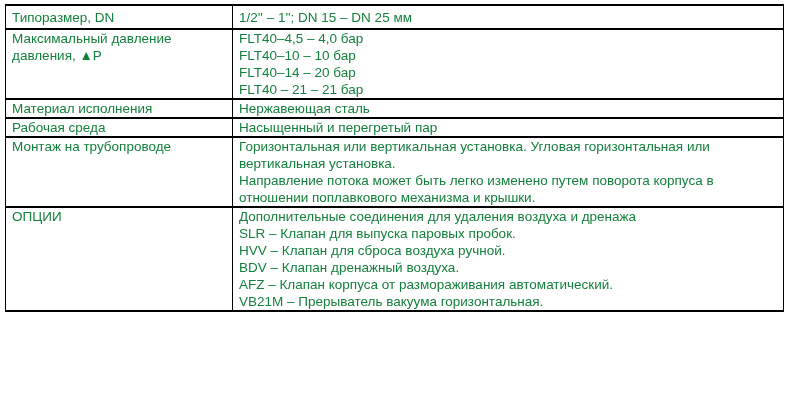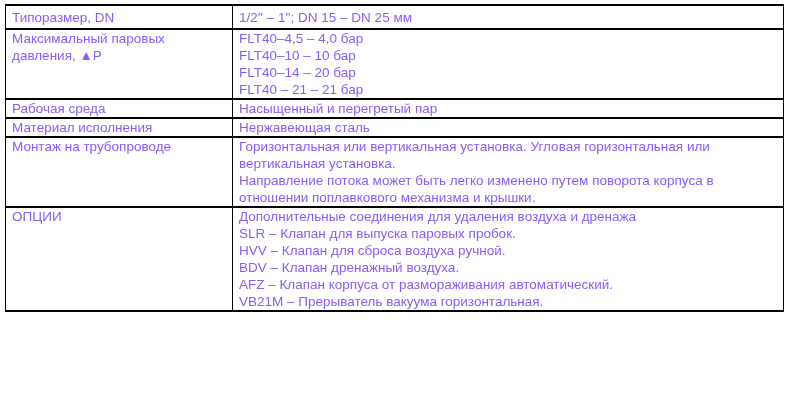--- a/index.html
+++ b/index.html
@@ -29,21 +29,21 @@
   col.col-label { width: 227px; }
   col.col-value { width: 551px; }
   td {
     border: 1px solid #000000;
     border-top-width: 2px;
     border-bottom-width: 2px;
     vertical-align: top;
     padding: 0 4px 0 6px;
     font-size: 13.5px;
     line-height: 17px;
-    color: #8b5cf6;
+    color: #15803d;
     overflow: hidden;
   }
   tr.tall td {
     padding-top: 2.5px;
     padding-bottom: 2.5px;
   }
   .value-line { white-space: normal; }
 </style>
 </head>
 <body>
@@ -55,38 +55,38 @@
       <col class="col-value">
     </colgroup>
     <tbody id="spec-table-body">
         <tr class="tall">
           <td>Типоразмер, DN</td>
           <td>
             <div class="value-line">1/2'' – 1''; DN 15 – DN 25 мм</div>
           </td>
         </tr>
         <tr>
-          <td>Максимальный паровых давления, ▲P</td>
+          <td>Максимальный давление давления, ▲P</td>
           <td>
             <div class="value-line">FLT40–4,5 – 4,0 бар</div>
             <div class="value-line">FLT40–10 – 10 бар</div>
             <div class="value-line">FLT40–14 – 20 бар</div>
             <div class="value-line">FLT40 – 21 – 21 бар</div>
           </td>
         </tr>
         <tr>
+          <td>Материал исполнения</td>
+          <td>
+            <div class="value-line">Нержавеющая сталь</div>
+          </td>
+        </tr>
+        <tr>
           <td>Рабочая среда</td>
           <td>
             <div class="value-line">Насыщенный и перегретый пар</div>
-          </td>
-        </tr>
-        <tr>
-          <td>Материал исполнения</td>
-          <td>
-            <div class="value-line">Нержавеющая сталь</div>
           </td>
         </tr>
         <tr>
           <td>Монтаж на трубопроводе</td>
           <td>
             <div class="value-line">Горизонтальная или вертикальная установка. Угловая горизонтальная или вертикальная установка.</div>
             <div class="value-line">Направление потока может быть легко изменено путем поворота корпуса в отношении поплавкового механизма и крышки.</div>
           </td>
         </tr>
         <tr>

